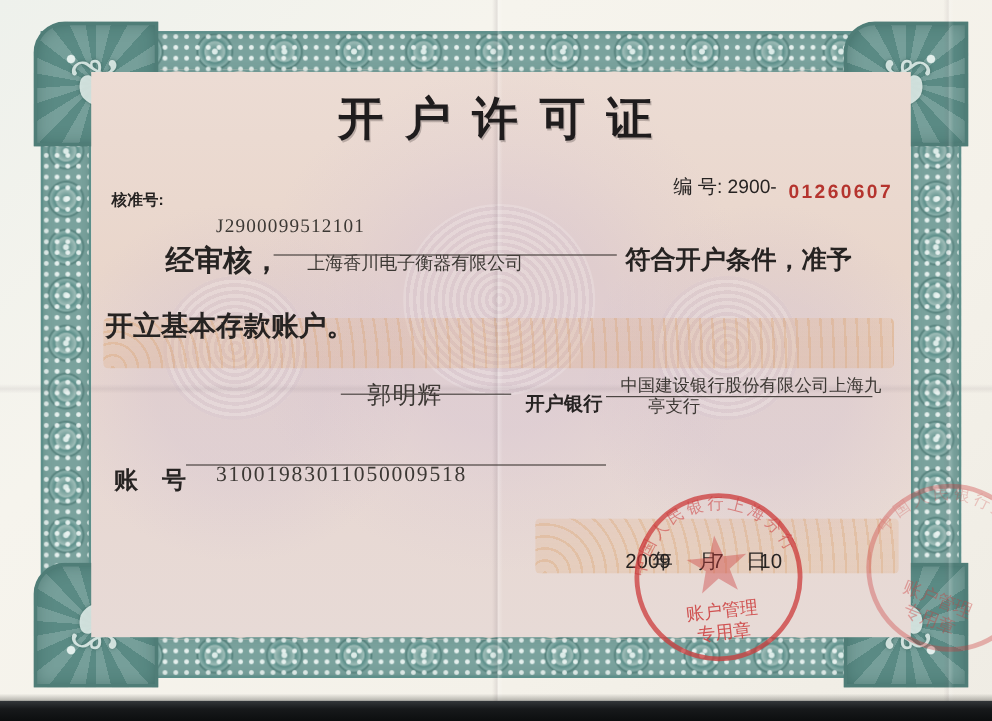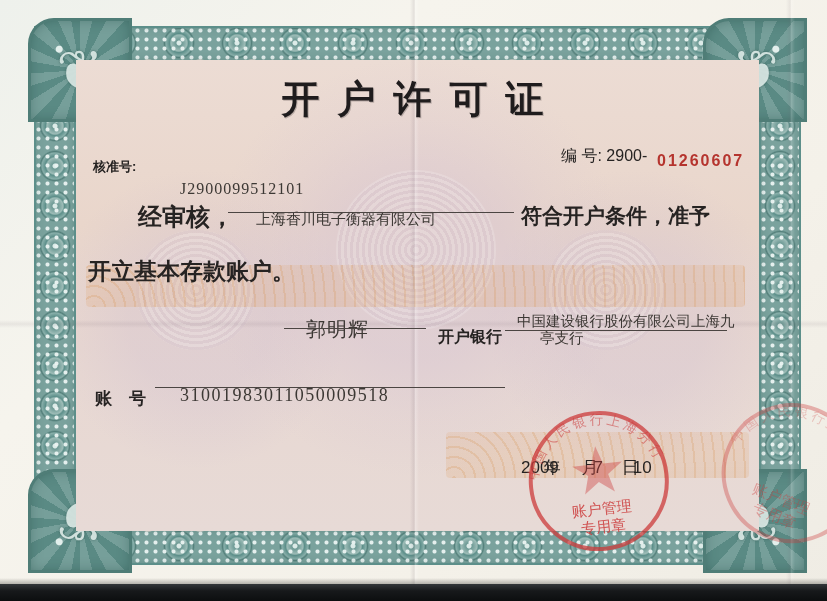--- a/index.html
+++ b/index.html
@@ -124,21 +124,21 @@
   <div class="t label" style="left:521px;top:202px;font-size:21px;">符合开户条件，准予</div>
   <div class="t label" style="left:88px;top:256px;font-size:23px;">开立基本存款账户。</div>
 
   <div class="t typed" style="left:306px;top:316px;font-size:20px;letter-spacing:1px;">郭明辉</div>
   <div class="uline" style="left:284px;top:328px;width:142px;"></div>
   <div class="t label" style="left:438px;top:327px;font-size:16px;">开户银行</div>
   <div class="t typed" style="left:517px;top:312px;font-size:14.5px;">中国建设银行股份有限公司上海九</div>
   <div class="t typed" style="left:496px;top:329px;font-size:14.5px;margin-left:44px;">亭支行</div>
   <div class="uline" style="left:505px;top:330px;width:222px;"></div>
 
-  <div class="t label" style="left:95px;top:387px;font-size:17px;">账　号</div>
+  <div class="t label" style="left:95px;top:387px;font-size:20px;">账　号</div>
   <div class="t typed" style="left:180px;top:385px;font-size:18px;letter-spacing:1.5px;">31001983011050009518</div>
   <div class="uline" style="left:155px;top:387px;width:350px;"></div>
 
   <div class="t" style="left:521px;top:456px;font-size:17px;">
     <span class="ov">2009</span><span class="ov ov-unit">年</span>
     <span class="ov" style="margin-left:14px;">月</span><span class="ov" style="margin-left:-5px;">7</span>
     <span class="ov" style="margin-left:14px;">日</span><span class="ov" style="margin-left:-6px;">10</span>
   </div>
 
   <div class="stamp" style="left:524px;top:406px;transform:rotate(-6deg);">

